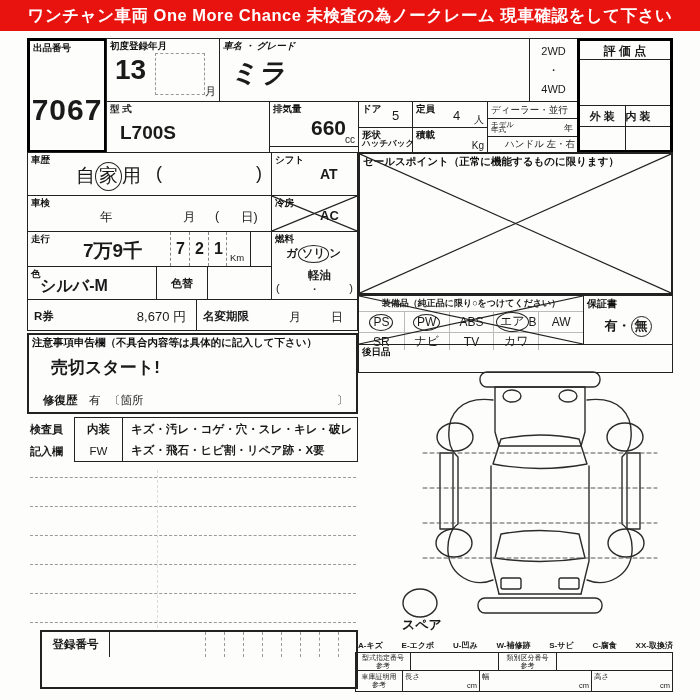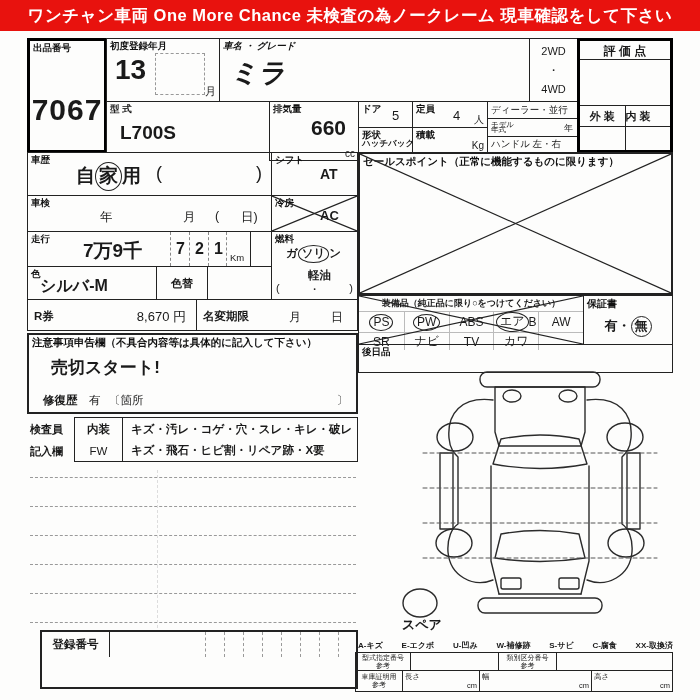--- a/index.html
+++ b/index.html
@@ -60,21 +60,21 @@
     <span>2WD</span>
     <span>・</span>
     <span>4WD</span>
   </div>
 
   <div class="cell" style="left:106px;top:101px;width:164px;height:52px;">
     <span class="lb">型 式</span>
     <span class="val" style="left:13px;bottom:8px;font-size:19px;font-weight:bold;">L700S</span>
   </div>
 
-  <div class="cell" style="left:269px;top:101px;width:90px;height:60px;">
+  <div class="cell" style="left:269px;top:101px;width:90px;height:46px;">
     <span class="lb">排気量</span>
     <span class="val" style="left:0;right:12px;top:14px;text-align:right;font-size:21px;font-weight:bold;">660</span>
     <span class="val" style="right:3px;bottom:1px;font-size:10px;">cc</span>
   </div>
 
   <div class="cell" style="left:358px;top:101px;width:55px;height:27px;">
     <span class="lb">ドア</span>
     <span class="val" style="left:33px;top:6px;font-size:13px;">5</span>
   </div>
   <div class="cell" style="left:412px;top:101px;width:76px;height:27px;">
@@ -92,40 +92,40 @@
   </div>
 
   <div class="cell" style="left:487px;top:101px;width:91px;height:18px;display:flex;align-items:center;padding-left:3px;font-size:9.5px;white-space:nowrap;">
     <span>ディーラー・並行</span>
   </div>
   <div class="cell" style="left:487px;top:118px;width:91px;height:19px;font-size:7.5px;">
     <span style="position:absolute;left:3px;top:1px;">モデル</span>
     <span style="position:absolute;left:3px;bottom:1px;">年式</span>
     <span style="position:absolute;right:4px;bottom:1px;font-size:9px;">年</span>
   </div>
-  <div class="cell" style="left:487px;top:136px;width:91px;height:17px;display:flex;align-items:center;padding-left:3px;font-size:9.5px;white-space:nowrap;">
+  <div class="cell" style="left:487px;top:136px;width:91px;height:17px;display:flex;align-items:center;padding-left:17px;font-size:9.5px;white-space:nowrap;">
     <span>ハンドル 左・右</span>
   </div>
 
   <div class="cell thick" style="left:577px;top:38px;width:96px;height:115px;">
     <div style="height:19px;border-bottom:1px solid #222;text-align:center;font-size:12px;font-weight:bold;padding-top:2px;">評 価 点</div>
     <div style="height:45px;"></div>
     <div style="height:21px;border-top:1px solid #222;display:flex;">
       <div style="flex:1;border-right:1px solid #222;text-align:center;font-size:11px;font-weight:bold;padding-top:3px;">外 装</div>
       <div style="flex:1;font-size:11px;font-weight:bold;padding-top:3px;">内 装</div>
     </div>
     <div style="height:24px;border-top:1px solid #222;display:flex;">
       <div style="flex:1;border-right:1px solid #222;"></div>
       <div style="flex:1;"></div>
     </div>
   </div>
 
   <div class="cell" style="left:27px;top:152px;width:245px;height:44px;">
     <span class="lb">車歴</span>
-    <span class="val" style="left:48px;top:9px;font-size:19px;font-weight:bold;text-align:right;"><span>自</span><span class="circ">家</span><span>用</span></span>
+    <span class="val" style="left:48px;top:9px;font-size:19px;font-weight:normal;text-align:right;"><span>自</span><span class="circ">家</span><span>用</span></span>
     <span class="val" style="left:128px;top:10px;font-size:18px;">(</span>
     <span class="val" style="left:228px;top:10px;font-size:18px;">)</span>
   </div>
 
   <div class="cell" style="left:271px;top:152px;width:87px;height:44px;">
     <span class="lb">シフト</span>
     <span class="val" style="left:48px;top:13px;font-size:14px;font-weight:bold;">AT</span>
   </div>
 
   <div class="cell" style="left:27px;top:195px;width:245px;height:37px;font-size:12.5px;">

